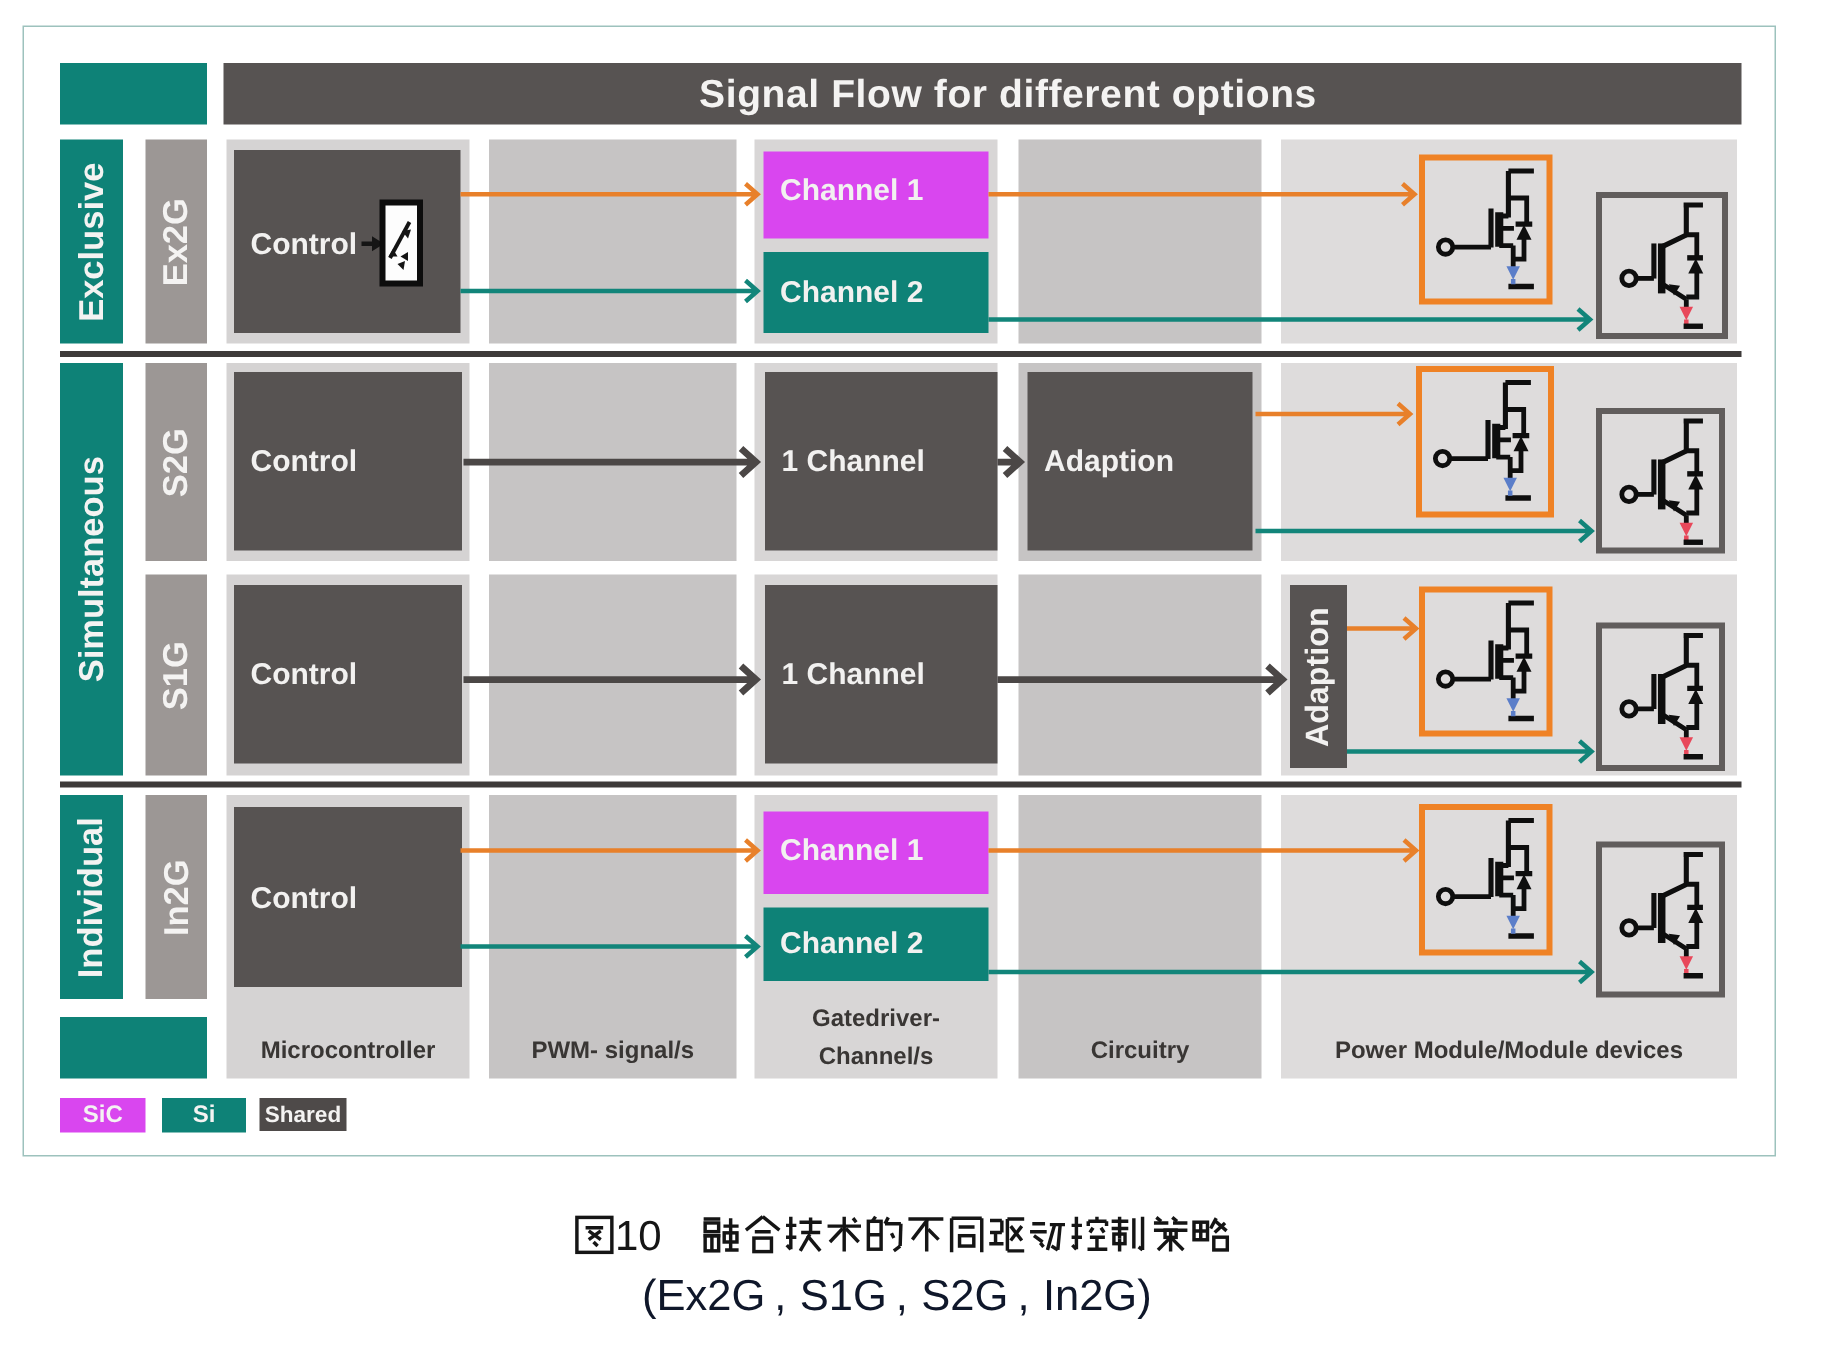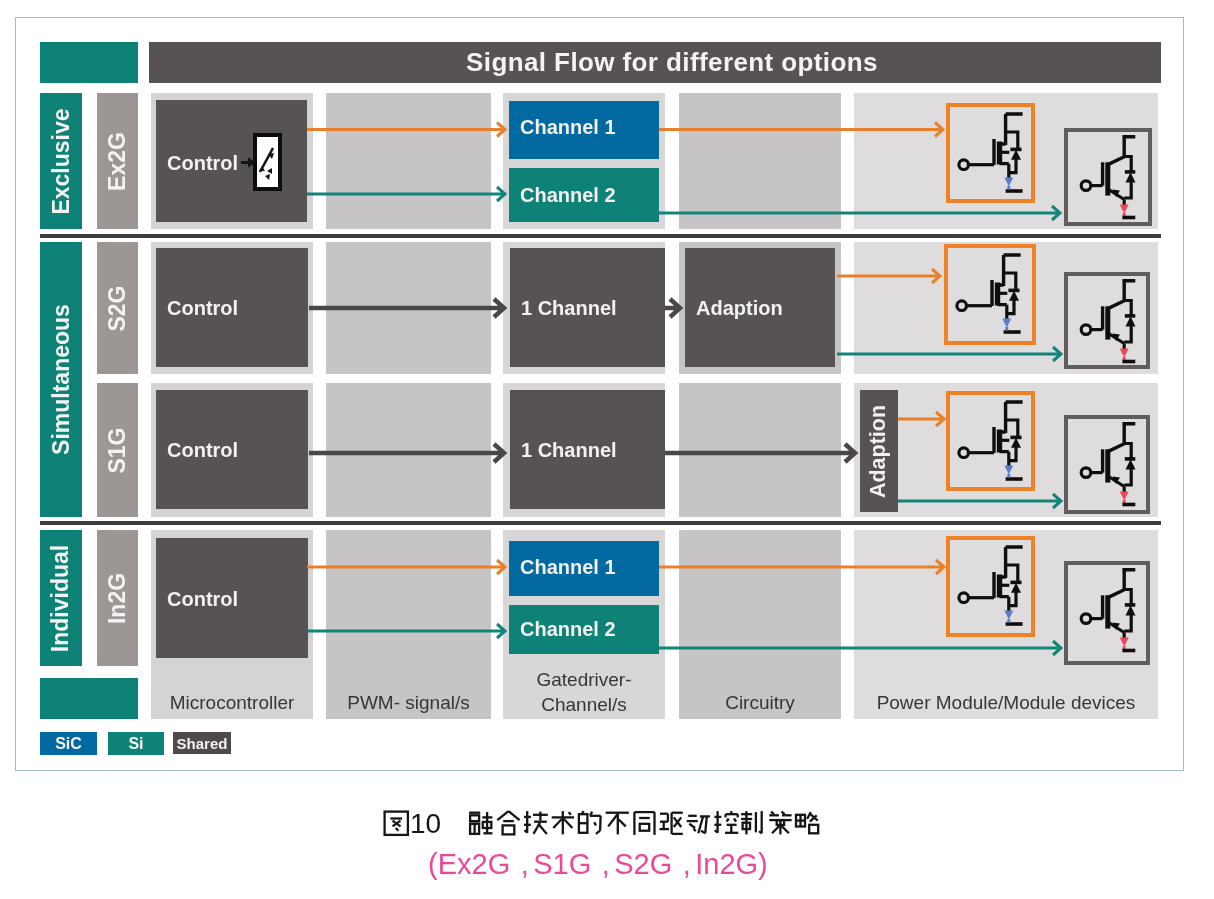--- a/index.html
+++ b/index.html
@@ -2,31 +2,31 @@
 <html><head>
 <meta charset="utf-8">
 <style>
   html,body{margin:0;padding:0;background:#fff;}
   #stage{position:relative;width:1214px;height:899px;background:#ffffff;overflow:hidden;
     font-family:"Liberation Sans",sans-serif;}
   .abs{position:absolute;}
   .teal{background:#0e8277;}
   .grayb{background:#9c9795;}
   .darkb{background:#575352;}
-  .orangeb{background:#0369a1;}
+  .orangeb{background:#d946ef;}
   .strip{background:#c6c4c4;}
   .stripc1{background:#d5d3d3;}
   .stripc3{background:#d8d6d6;}
   .striplight{background:#dedcdc;}
   .wtxt{color:#f4f3f2;font-weight:bold;}
   .vtxt{display:flex;align-items:center;justify-content:center;}
   .vtxt>span{transform:rotate(-90deg);white-space:nowrap;}
   .boxlabel{color:#f2f1f0;font-weight:bold;font-size:20px;}
   .cjcomma{display:inline-block;width:23px;padding-left:6px;box-sizing:border-box;letter-spacing:0;}
-  .collabel{color:#393634;font-weight:normal;font-size:19px;text-align:center;}
+  .collabel{color:#393634;font-weight:bold;font-size:16px;text-align:center;}
 </style>
 </head>
 <body>
 <svg width="0" height="0" style="position:absolute">
   <defs>
     <g id="mosfet" stroke="#0e0e0e" stroke-width="3.2" fill="none">
       <circle cx="17.7" cy="61.7" r="4.8"></circle>
       <path d="M22.5,61.7 H48"></path>
       <path d="M48,36 V62" stroke-width="3.4"></path>
       <path d="M53.5,38.5 V61.5" stroke-width="5.4"></path>
@@ -347,14 +347,14 @@
       <rect x="413.0" y="4.8" width="9.0" height="11.7"></rect>
       <line x1="417.5" y1="4.8" x2="417.5" y2="16.4"></line>
       <line x1="413.0" y1="10.6" x2="422.0" y2="10.6"></line>
       <line x1="427.8" y1="2.1" x2="424.1" y2="9.0"></line>
       <line x1="426.8" y1="3.7" x2="434.7" y2="10.6"></line>
       <line x1="433.7" y1="5.3" x2="426.8" y2="11.7"></line>
       <rect x="426.2" y="14.8" width="9.0" height="8.5"></rect>
     </g>
     <text x="27" y="23" font-family="Liberation Sans, sans-serif" font-size="28" fill="#151515">10</text>
   </svg>
-  <div class="abs" style="left:428px;top:850px;font-size:29px;line-height:29px;color:#ec4899;white-space:nowrap;text-align:center;">(Ex2G<span class="cjcomma">,</span>S1G<span class="cjcomma">,</span>S2G<span class="cjcomma">,</span>In2G)</div>
+  <div class="abs" style="left:428px;top:850px;font-size:29px;line-height:29px;color:#0f172a;white-space:nowrap;">(Ex2G<span class="cjcomma">,</span>S1G<span class="cjcomma">,</span>S2G<span class="cjcomma">,</span>In2G)</div>
 </div>
 
 </body></html>

